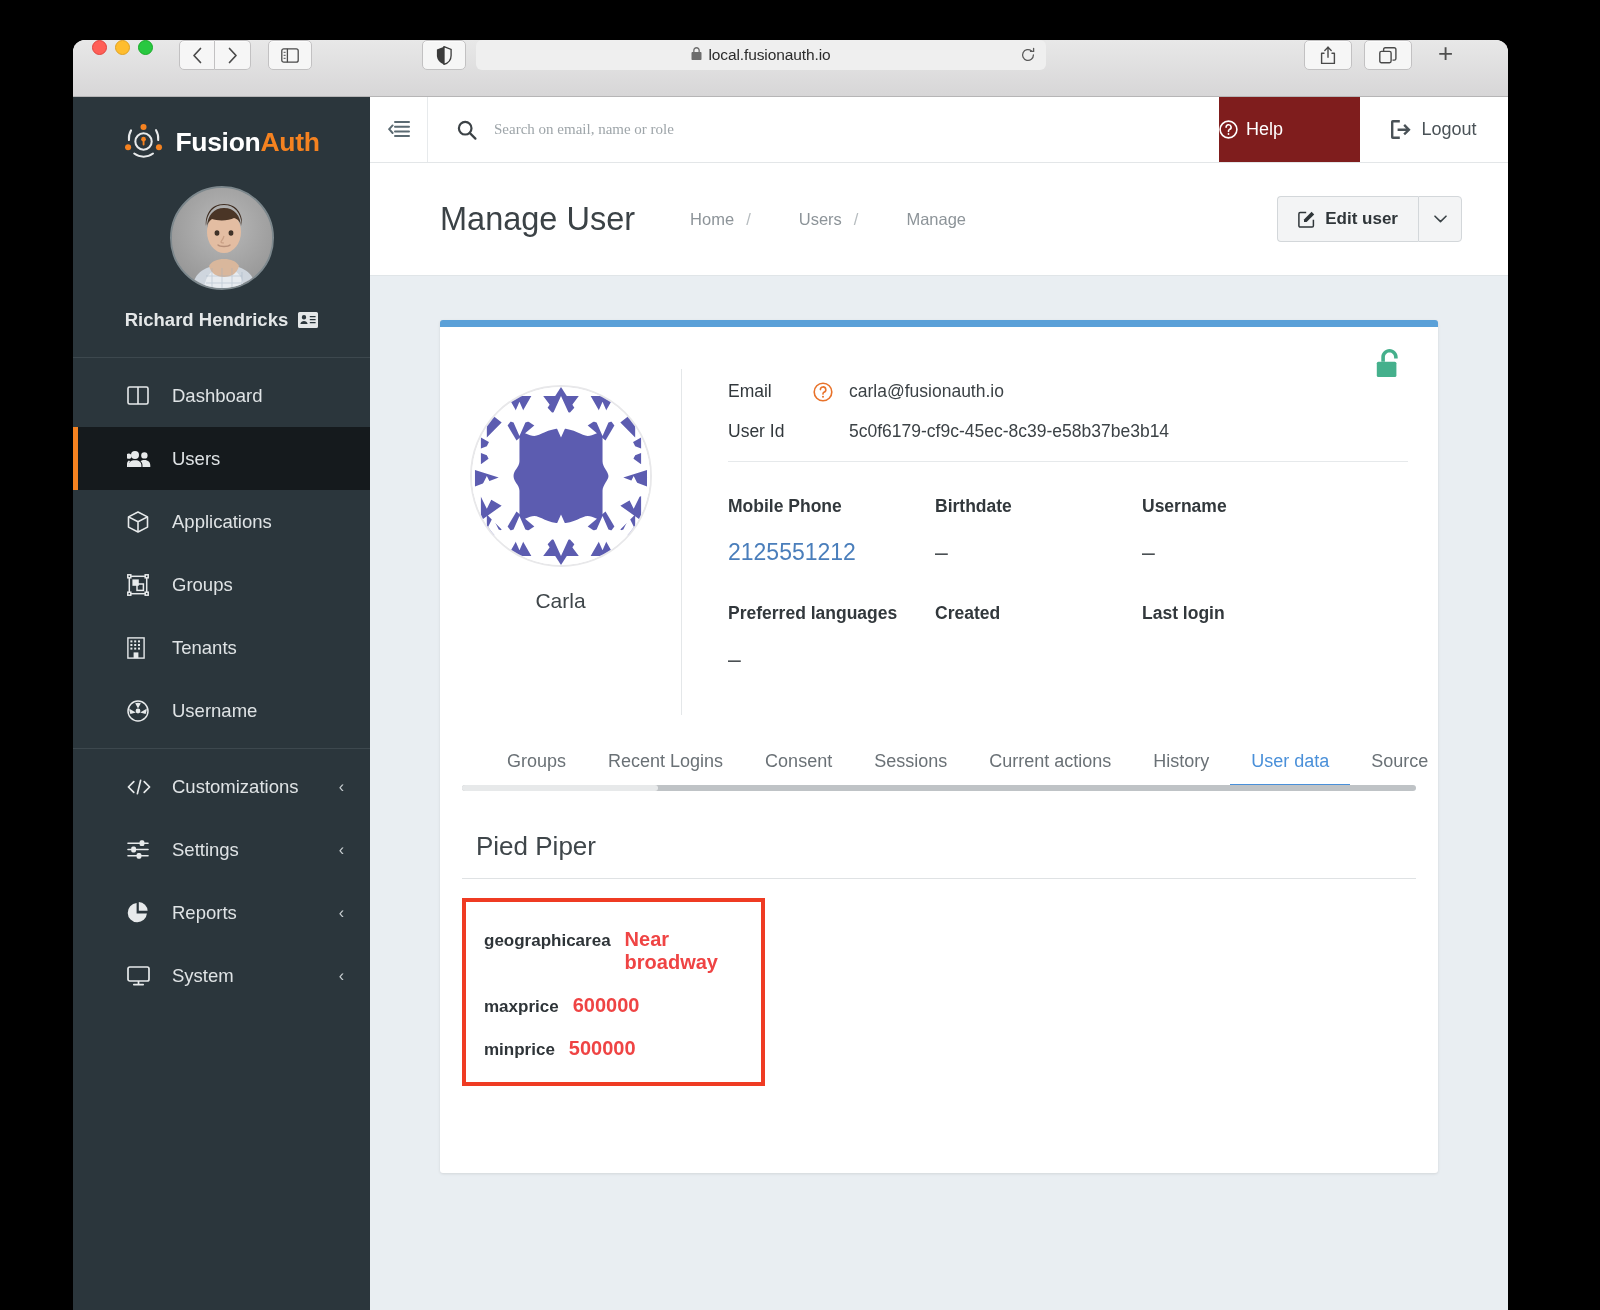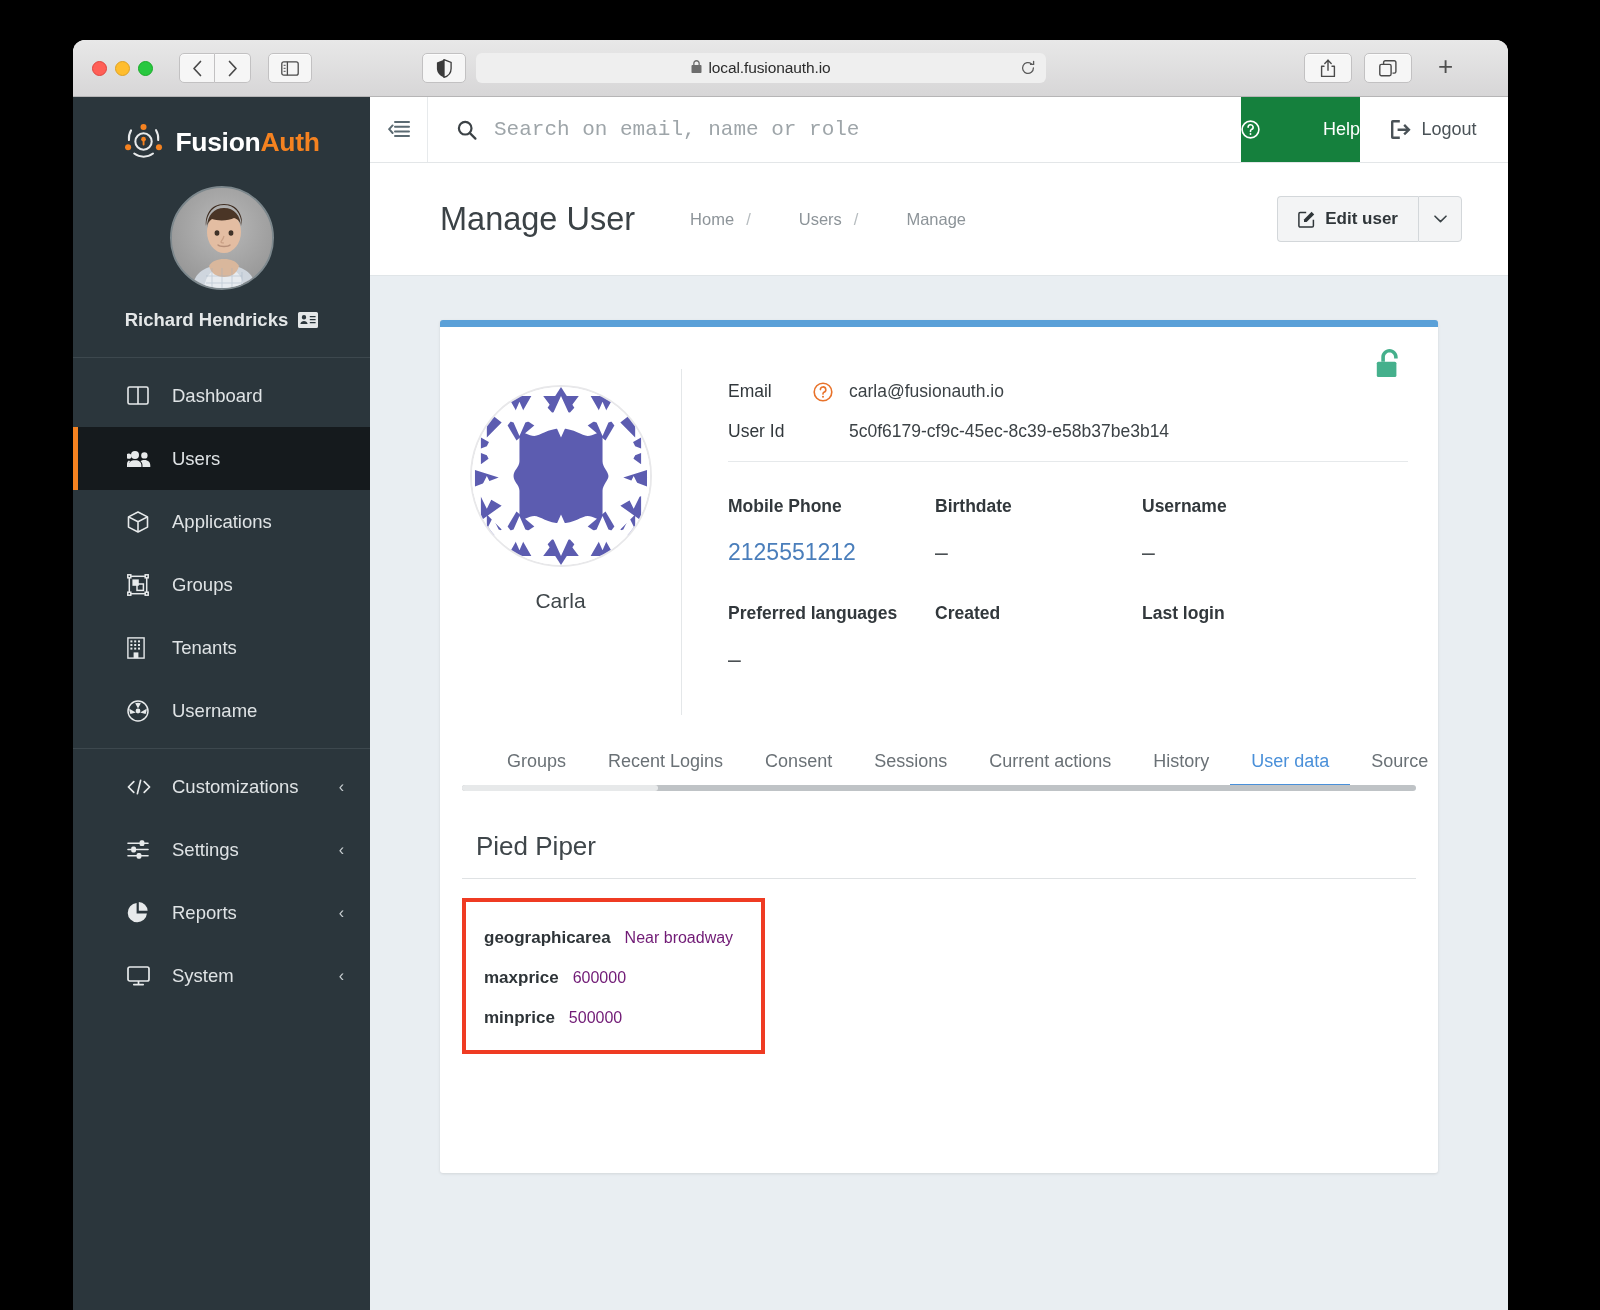--- a/index.html
+++ b/index.html
@@ -22,21 +22,20 @@
     box-shadow: 0 6px 34px rgba(0,0,0,0.55);
   }
 
   
   #titlebar {
     position: relative;
     height: 57px;
     background: linear-gradient(#e8e8e8, #d7d6d7);
     border-bottom: 1px solid #b6b5b6;
     display: flex;
-    align-items: center;
   }
   .traffic { display: flex; gap: 8px; margin-left: 19px; }
   .traffic span {
     width: 15px; height: 15px; border-radius: 50%;
     display: block;
   }
   .tl-red    { background: #ff5f57; border: 0.5px solid #e0443e; }
   .tl-yellow { background: #ffbd2e; border: 0.5px solid #dea123; }
   .tl-green  { background: #28c840; border: 0.5px solid #1aab29; }
 
@@ -183,28 +182,28 @@
   }
   #hamburger-cell {
     width: 58px; display: flex; align-items: center; justify-content: center;
     border-right: 1px solid #e7eaec;
     color: #5b6a72;
   }
   #search-cell {
     flex: 1; display: flex; align-items: center; padding-left: 29px; gap: 17px;
   }
   #search-input {
-    border: none; outline: none; font-size: 21px; color: #8b5cf6;
+    border: none; outline: none; font-size: 15px; color: #8b5cf6;
     width: 90%; background: transparent;
-    font-family: Liberation Mono, monospace;
+    font-family: Liberation Serif, serif;
   }
   #search-input::placeholder { color: #9ea5a9; }
   #help-btn {
-    width: 119px; background: #15803d; color: #fff;
-    display: flex; align-items: center; justify-content: space-between;
+    width: 141px; background: #7f1d1d; color: #fff;
+    display: flex; align-items: center; justify-content: flex-start;
     gap: 8px; font-size: 18px; cursor: pointer;
   }
   #logout-btn {
     width: 148px; background: #fff; color: #4a5257;
     display: flex; align-items: center; justify-content: center;
     gap: 9px; font-size: 18px; cursor: pointer;
   }
 
   #page-head {
     background: #fff;
@@ -357,21 +356,21 @@
     width: 303px;
     padding: 26px 0 22px 18px;
     margin-left: 0;
   }
   .ud-row { display: flex; align-items: baseline; margin-bottom: 20px; }
   .ud-row:last-child { margin-bottom: 0; }
   .ud-key {
     font-size: 17px; font-weight: 700; color: #2e3438;
     margin-right: 14px;
   }
-  .ud-val { font-size: 16px; color: #701a75; }
+  .ud-val { font-size: 20px; color: #ef4444; font-weight: bold; }
 
   svg { display: block; }
 </style>
 </head>
 <body>
 
 <div id="browser-window">
 
   <div id="titlebar">
     <div class="traffic">

